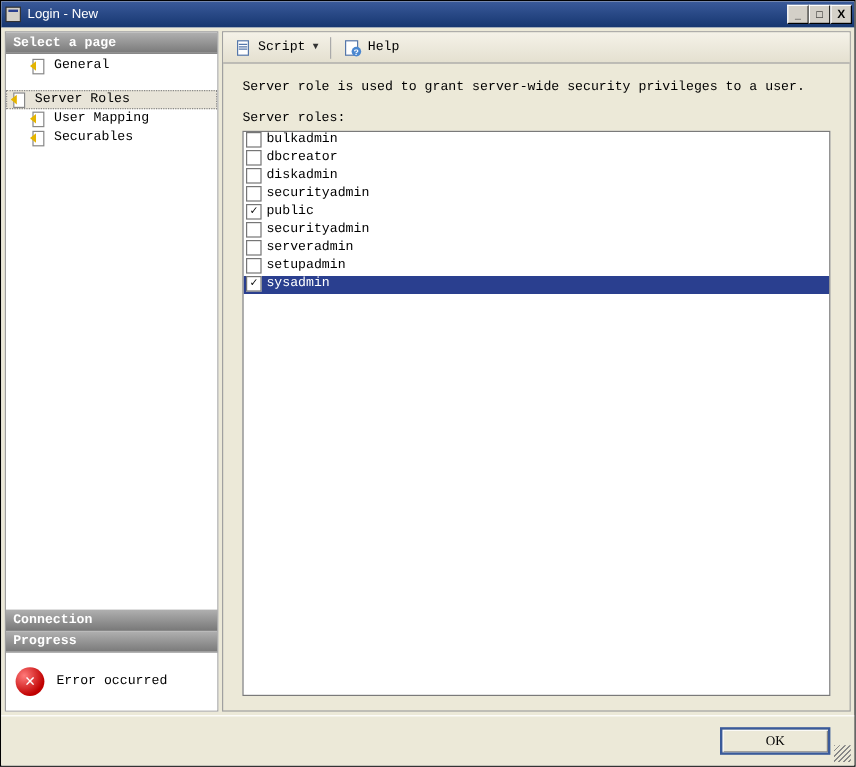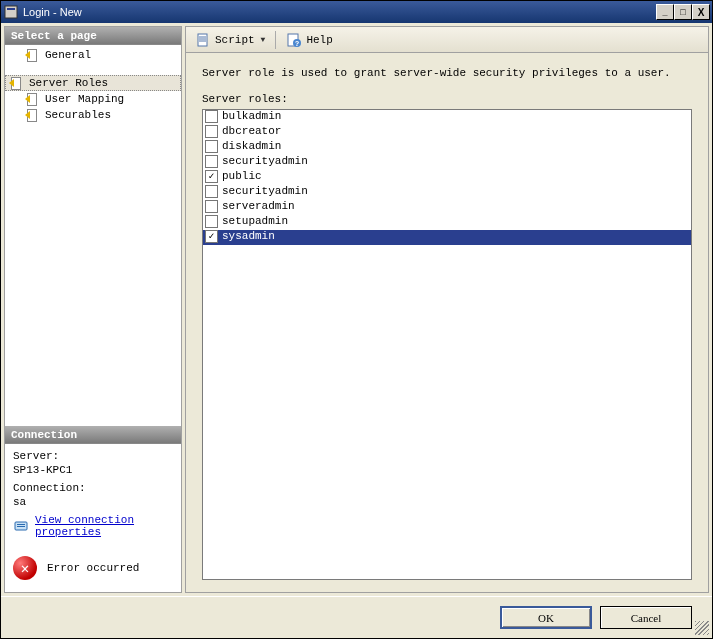--- a/index.html
+++ b/index.html
@@ -212,37 +212,22 @@
             <span class="page-icon"></span>
             <span>User Mapping</span>
           </div>
           <div class="page-item">
             <span class="page-icon"></span>
             <span>Securables</span>
           </div>
         </div>
 
       <div class="section-header">Connection</div>
-      <div class="connection-body">
-        <div class="conn-label">Server:</div>
-        <div class="conn-value">SP13-KPC1</div>
-        <div class="conn-label">Connection:</div>
-        <div class="conn-value">sa</div>
-        <div class="conn-link-row">
-          <span class="conn-icon">
-            <svg width="16" height="16" viewBox="0 0 16 16">
-              <rect x="2" y="4" width="12" height="8" rx="1" fill="#c9e1f5" stroke="#2a6ab0"></rect>
-              <rect x="4" y="6" width="8" height="1" fill="#2a6ab0"></rect>
-              <rect x="4" y="8" width="8" height="1" fill="#2a6ab0"></rect>
-            </svg>
-          </span>
-          <span class="conn-link">View connection properties</span>
-        </div>
-      </div>
-
+
+      <div class="section-header">Progress</div>
       <div class="progress-body">
         <div class="error-icon">
             <span>✕</span>
           </div>
         <div>Error occurred</div>
       </div>
     </div>
 
     <div class="right-panel">
       <div class="toolbar">
@@ -307,16 +292,15 @@
           <div class="role-row selected">
             <span class="chk">✓</span>
             <span>sysadmin</span>
           </div>
         </div>
     </div>
   </div>
 
   <div class="button-bar footer-wrap">
     <button class="dlg-btn default">OK</button>
-    <button class="dlg-btn">Cancel</button>
     <div class="resize-grip"></div>
   </div>
 </div>
 
 </body></html>

